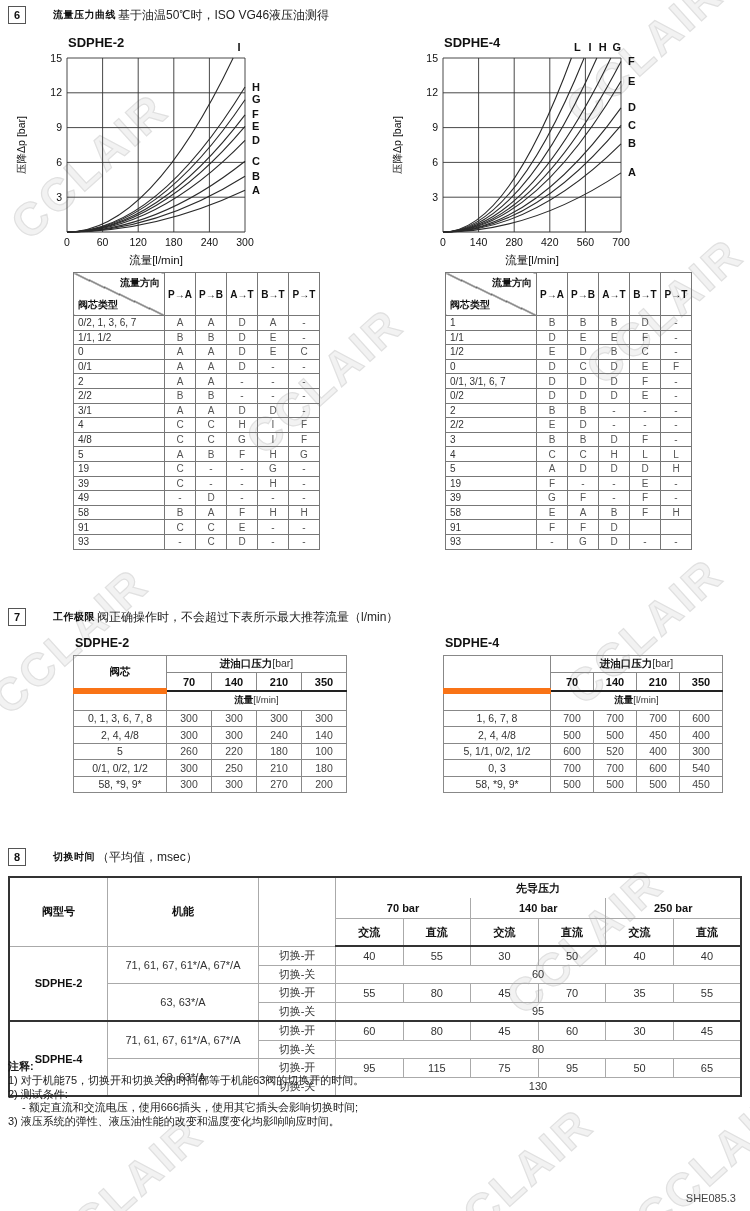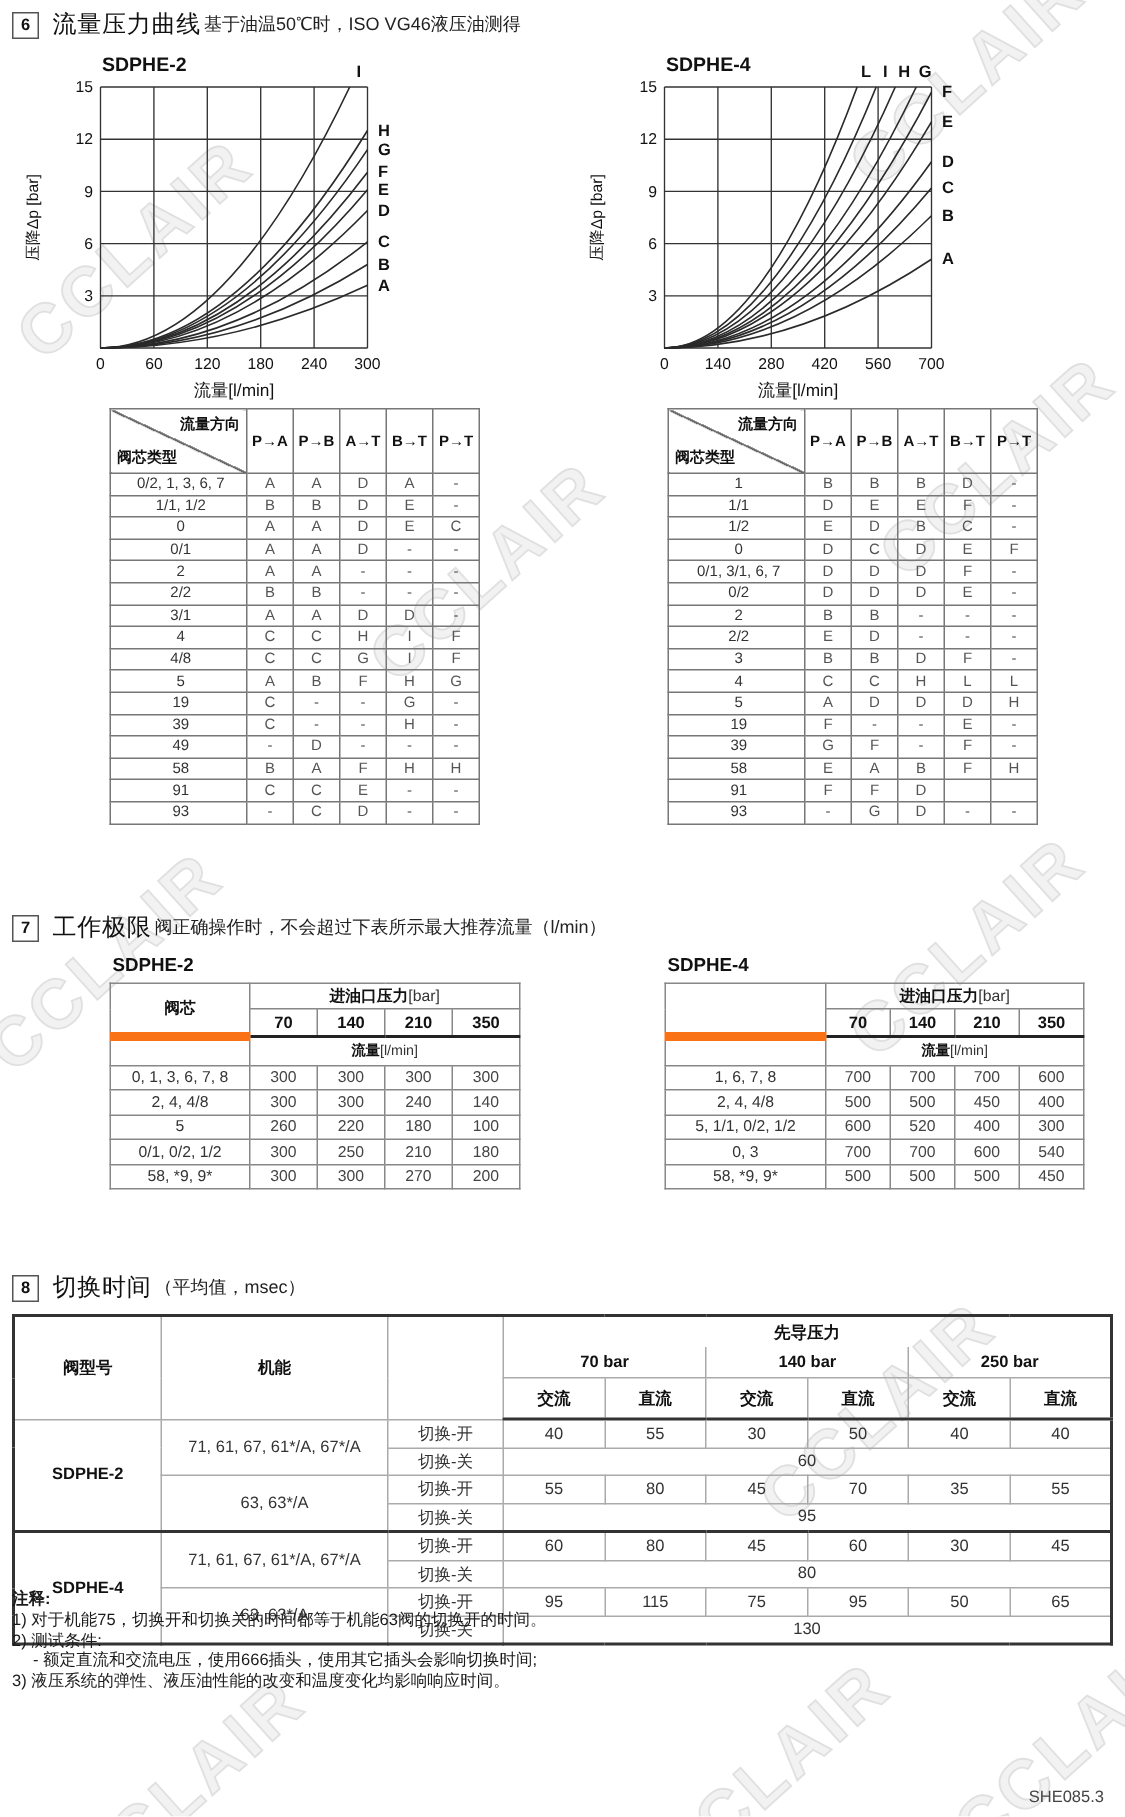--- a/index.html
+++ b/index.html
@@ -7,30 +7,30 @@
         font-family:"Liberation Sans",sans-serif;color:#111;}
   .layer{position:absolute;inset:0;z-index:1;}
   
   .wm{position:absolute;z-index:0;font-size:46px;font-weight:bold;letter-spacing:3px;
       color:#f2f2f2;-webkit-text-stroke:1.2px #e0e0e0;transform:rotate(-42deg);
       transform-origin:left top;white-space:nowrap;pointer-events:none;}
   
   .sec-head{position:absolute;display:flex;align-items:center;}
   .sec-num{width:16px;height:16px;border:1px solid #555;font-size:11px;font-weight:bold;
            text-align:center;line-height:16px;margin-right:9px;flex:none;}
-  .sec-title{font-size:16px;font-weight:normal;letter-spacing:0.5px;}
+  .sec-title{font-size:10px;font-weight:bold;letter-spacing:0.5px;margin-left:18px;}
   .sec-sub{font-size:12px;color:#222;margin-left:2px;}
   
   .chart-box{position:absolute;width:330px;height:236px;}
   
   .ft{border-collapse:collapse;}
   .ft td,.ft th{border:1px solid #777;font-size:10px;height:13.6px;text-align:center;
                 padding:0 1px;font-weight:normal;color:#555;}
   .ft th{font-weight:bold;color:#111;height:42px;margin-top:36px;}
-  .ft td.lbl{text-align:center;padding-left:4px;color:#333;}
+  .ft td.lbl{text-align:left;padding-left:4px;color:#333;}
   .ft td.diag{position:relative;padding:0;
      background:linear-gradient(to bottom left,transparent calc(50% - 0.7px),#666 calc(50% - 0.7px),#666 calc(50% + 0.7px),transparent calc(50% + 0.7px));}
   .ft .dt{position:absolute;top:3px;right:4px;font-weight:bold;font-size:10px;color:#111;}
   .ft .db{position:absolute;bottom:3px;left:4px;font-weight:bold;font-size:10px;color:#111;}
   
   .lt-title{position:absolute;font-size:12.5px;font-weight:bold;}
   .lt{border-collapse:collapse;}
   .lt td{border:1px solid #888;font-size:10.5px;text-align:center;height:15.5px;color:#333;padding:0 3px;}
   .lt td b{font-weight:bold;color:#111;}
   .lt td.c1h{font-weight:bold;color:#111;border-bottom:6px solid #f97316;}

